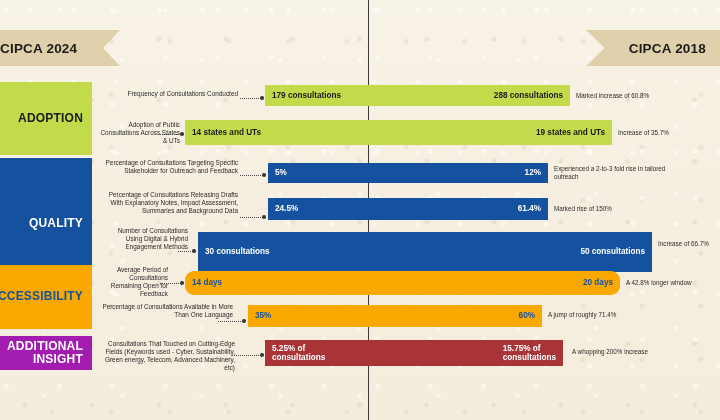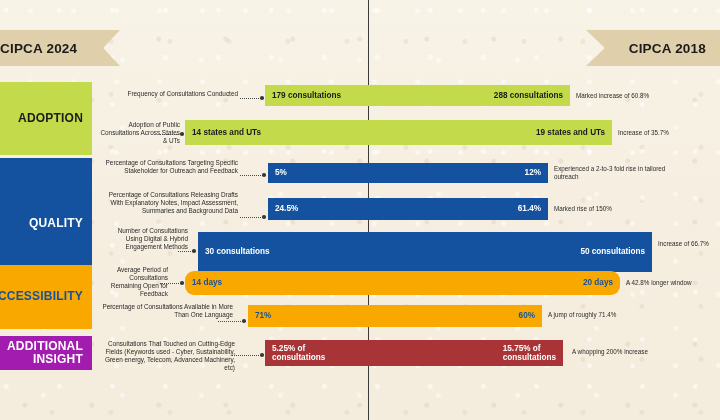--- a/index.html
+++ b/index.html
@@ -170,21 +170,21 @@
       <span class="v left" style="color: rgb(20, 82, 159);">14 days</span>
       <span class="v right" style="color: rgb(20, 82, 159);">20 days</span>
     </div>
     <div class="note" style="left: 626px; top: 279px; width: 94px;">A 42.8% longer window</div>
     <div class="metric-label" style="left: 100px; top: 303px; width: 133px;">Percentage of Consultations Available in More Than One Language</div>
     <div class="leader" style="left: 218px; top: 318px; width: 28px;">
       <div class="dots"></div>
       <div class="dot-end"></div>
     </div>
     <div class="bar" style="left: 248px; top: 305px; width: 294px; height: 22px; background: rgb(249, 168, 0);">
-      <span class="v left" style="color: rgb(20, 82, 159);">71%</span>
+      <span class="v left" style="color: rgb(20, 82, 159);">35%</span>
       <span class="v right" style="color: rgb(20, 82, 159); padding-left: 44px;">60%</span>
     </div>
     <div class="note" style="left: 548px; top: 311px; width: 110px;">A jump of roughly 71.4%</div>
     <div class="metric-label" style="left: 100px; top: 340px; width: 135px;">Consultations That Touched on Cutting-Edge Fields (Keywords used - Cyber, Sustainability, Green energy, Telecom, Advanced Machinery, etc)</div>
     <div class="leader" style="left: 232px; top: 352px; width: 32px;">
       <div class="dots"></div>
       <div class="dot-end"></div>
     </div>
     <div class="bar" style="left: 265px; top: 340px; width: 298px; height: 26px; background: rgb(168, 52, 55);">
       <span class="v left" style="color: rgb(255, 255, 255);">5.25% of

